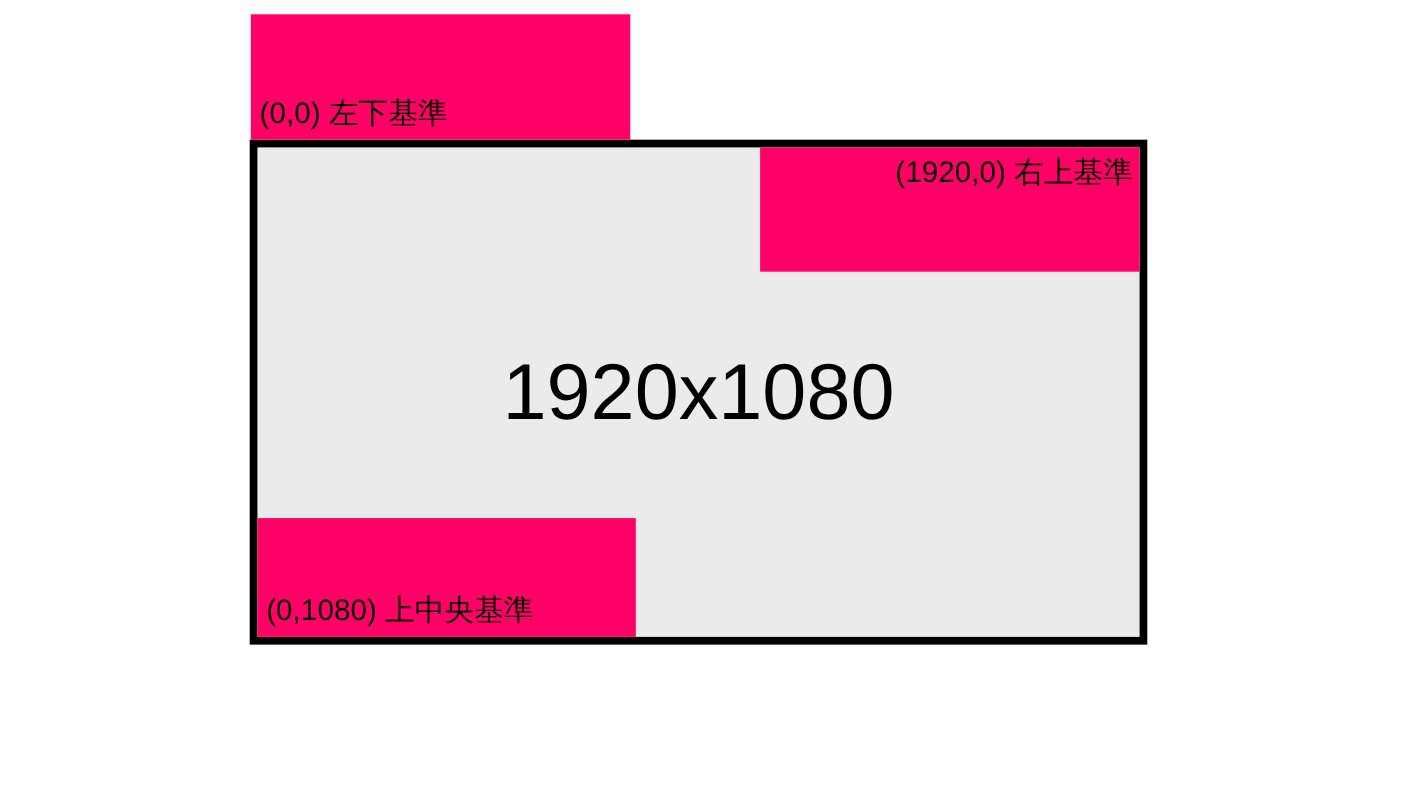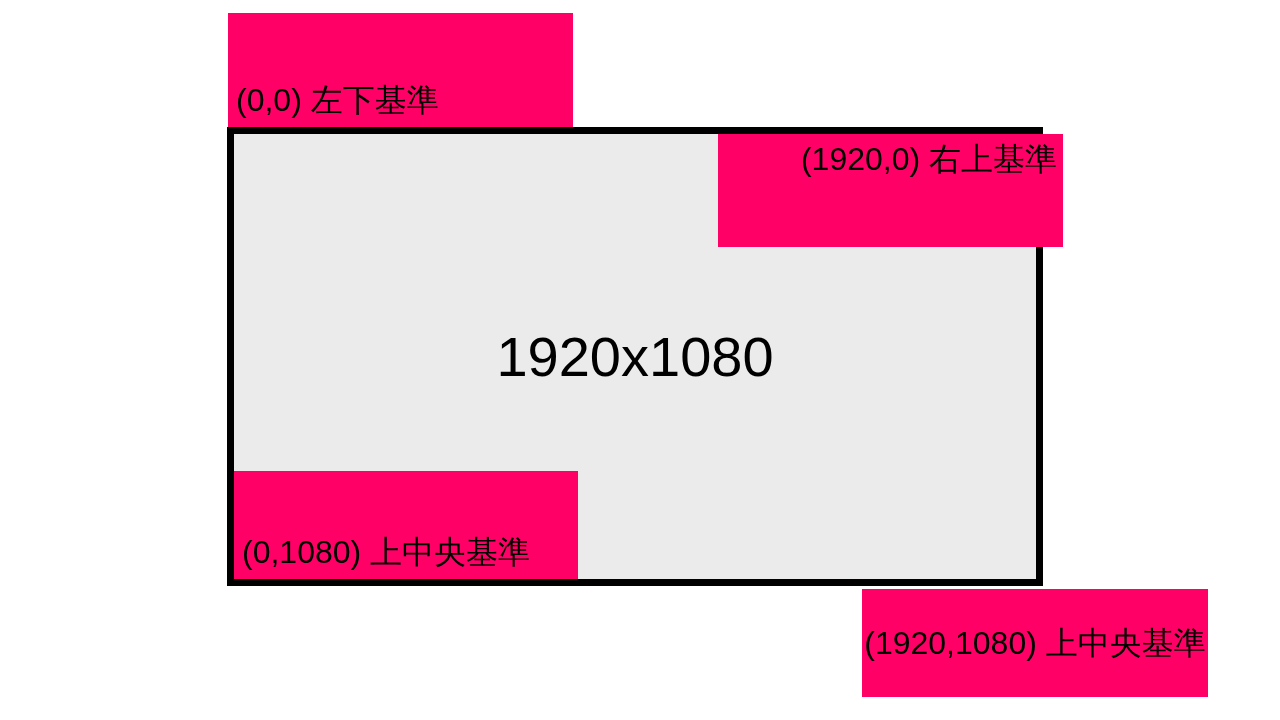--- a/index.html
+++ b/index.html
@@ -23,38 +23,38 @@
     top: 127px;
     width: 802px;
     height: 445px;
     background: #ebebeb;
     border: 7px solid #000000;
     display: flex;
     align-items: center;
     justify-content: center;
   }
   .screen-label {
-    font-size: 56px;
+    font-size: 72px;
     line-height: 1;
     color: #000000;
     white-space: nowrap;
   }
   
   .win {
     position: absolute;
     background: #ff0066;
   }
   .win-label {
-    font-size: 32px;
+    font-size: 27px;
     line-height: 1.15;
     color: #000000;
     white-space: nowrap;
   }
   .win-tl { left: 228px; top: 13px;  width: 345px; height: 114px; }
-  .win-tr { left: 691px; top: 134px; width: 345px; height: 113px; margin-left: 27px; }
+  .win-tr { left: 691px; top: 134px; width: 345px; height: 113px; }
   .win-bl { left: 234px; top: 471px; width: 344px; height: 108px; }
   .win-br { left: 862px; top: 589px; width: 346px; height: 108px;
             display: flex; align-items: center; justify-content: center; }
   .label-bottom-left {
     position: absolute;
     left: 8px;
     bottom: 8px;
   }
   .label-top-right {
     position: absolute;
@@ -76,17 +76,14 @@
   </div>
 
   <div class="win win-tr">
     <span class="win-label label-top-right">(1920,0) 右上基準</span>
   </div>
 
   <div class="win win-bl">
     <span class="win-label label-bottom-left">(0,1080) 上中央基準</span>
   </div>
 
-  <div class="win win-br">
-    <span class="win-label">(1920,1080) 上中央基準</span>
-  </div>
 
 </div>
 
 </body></html>

